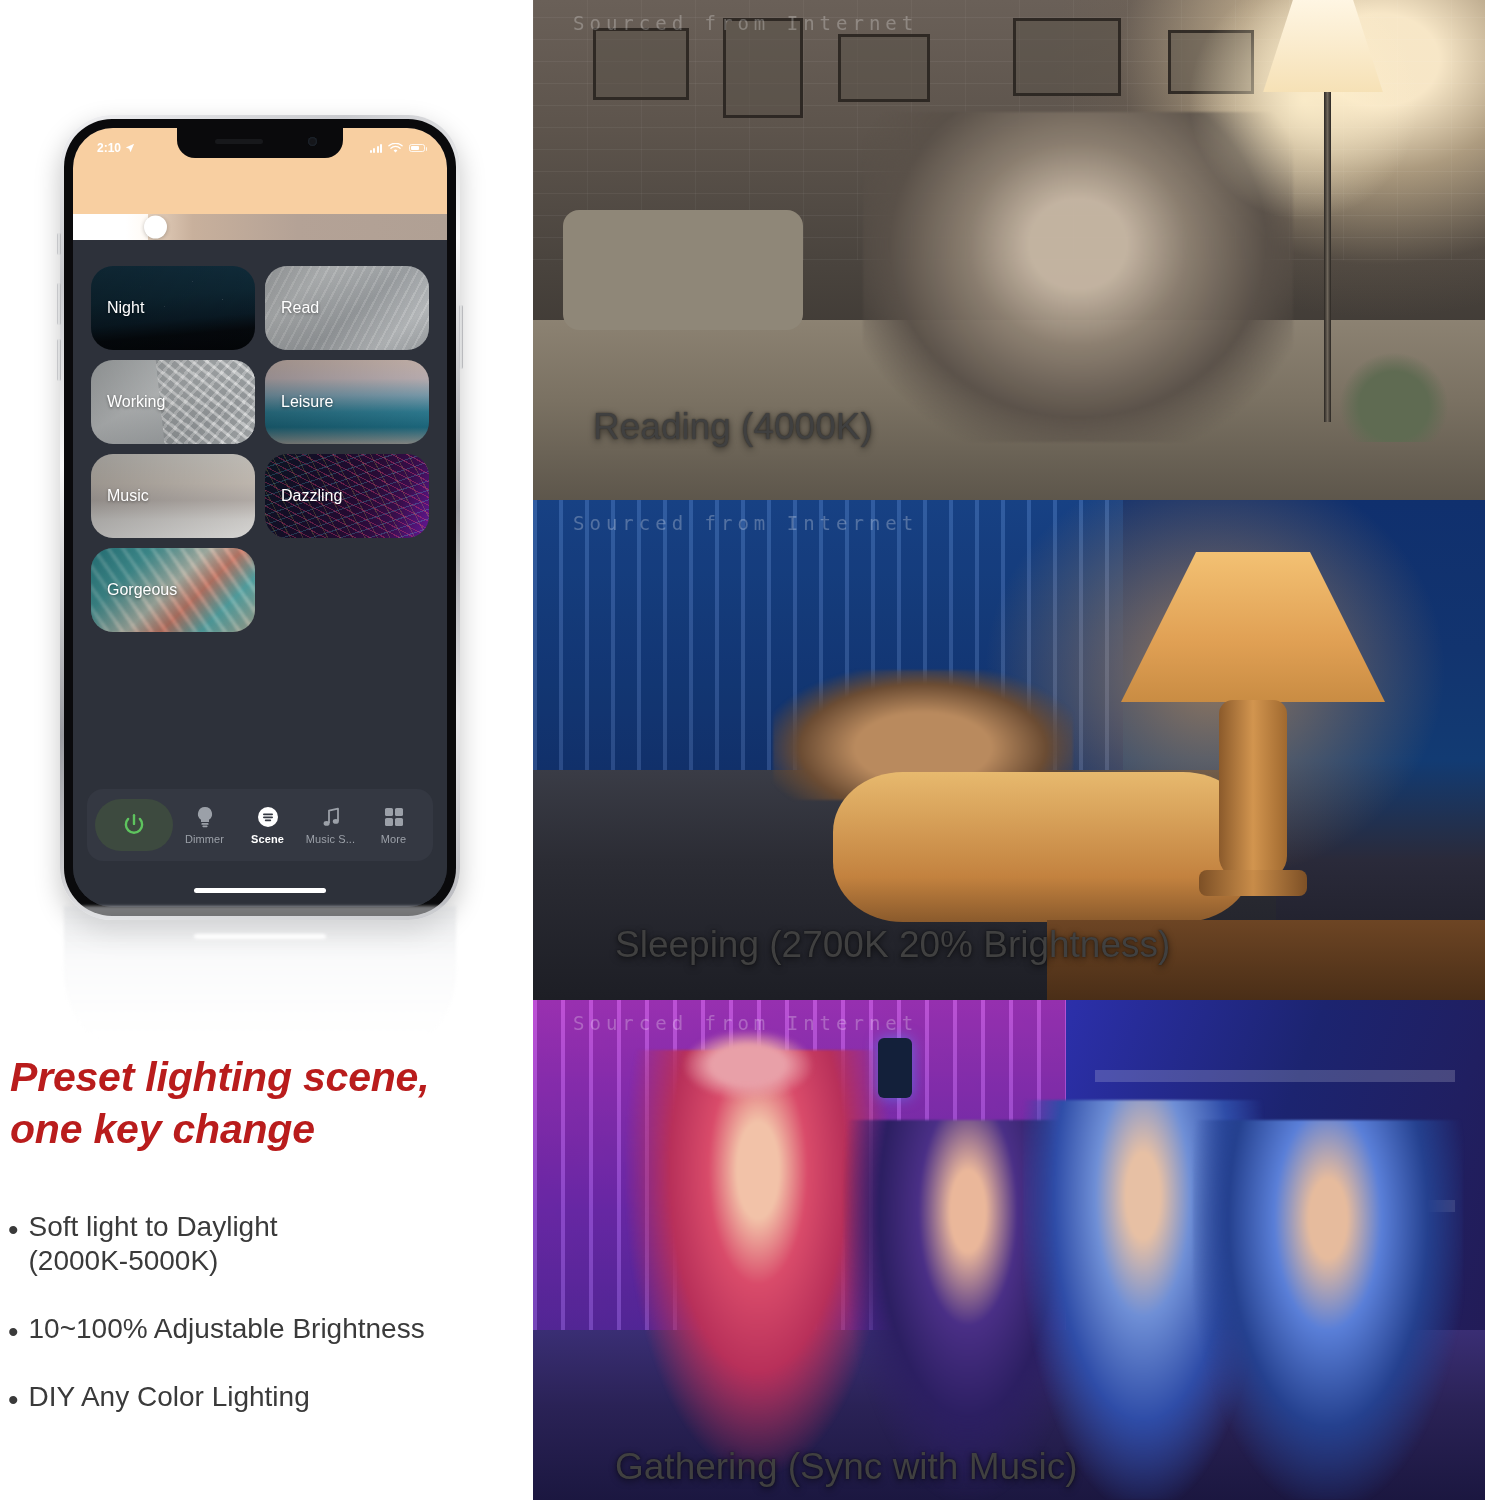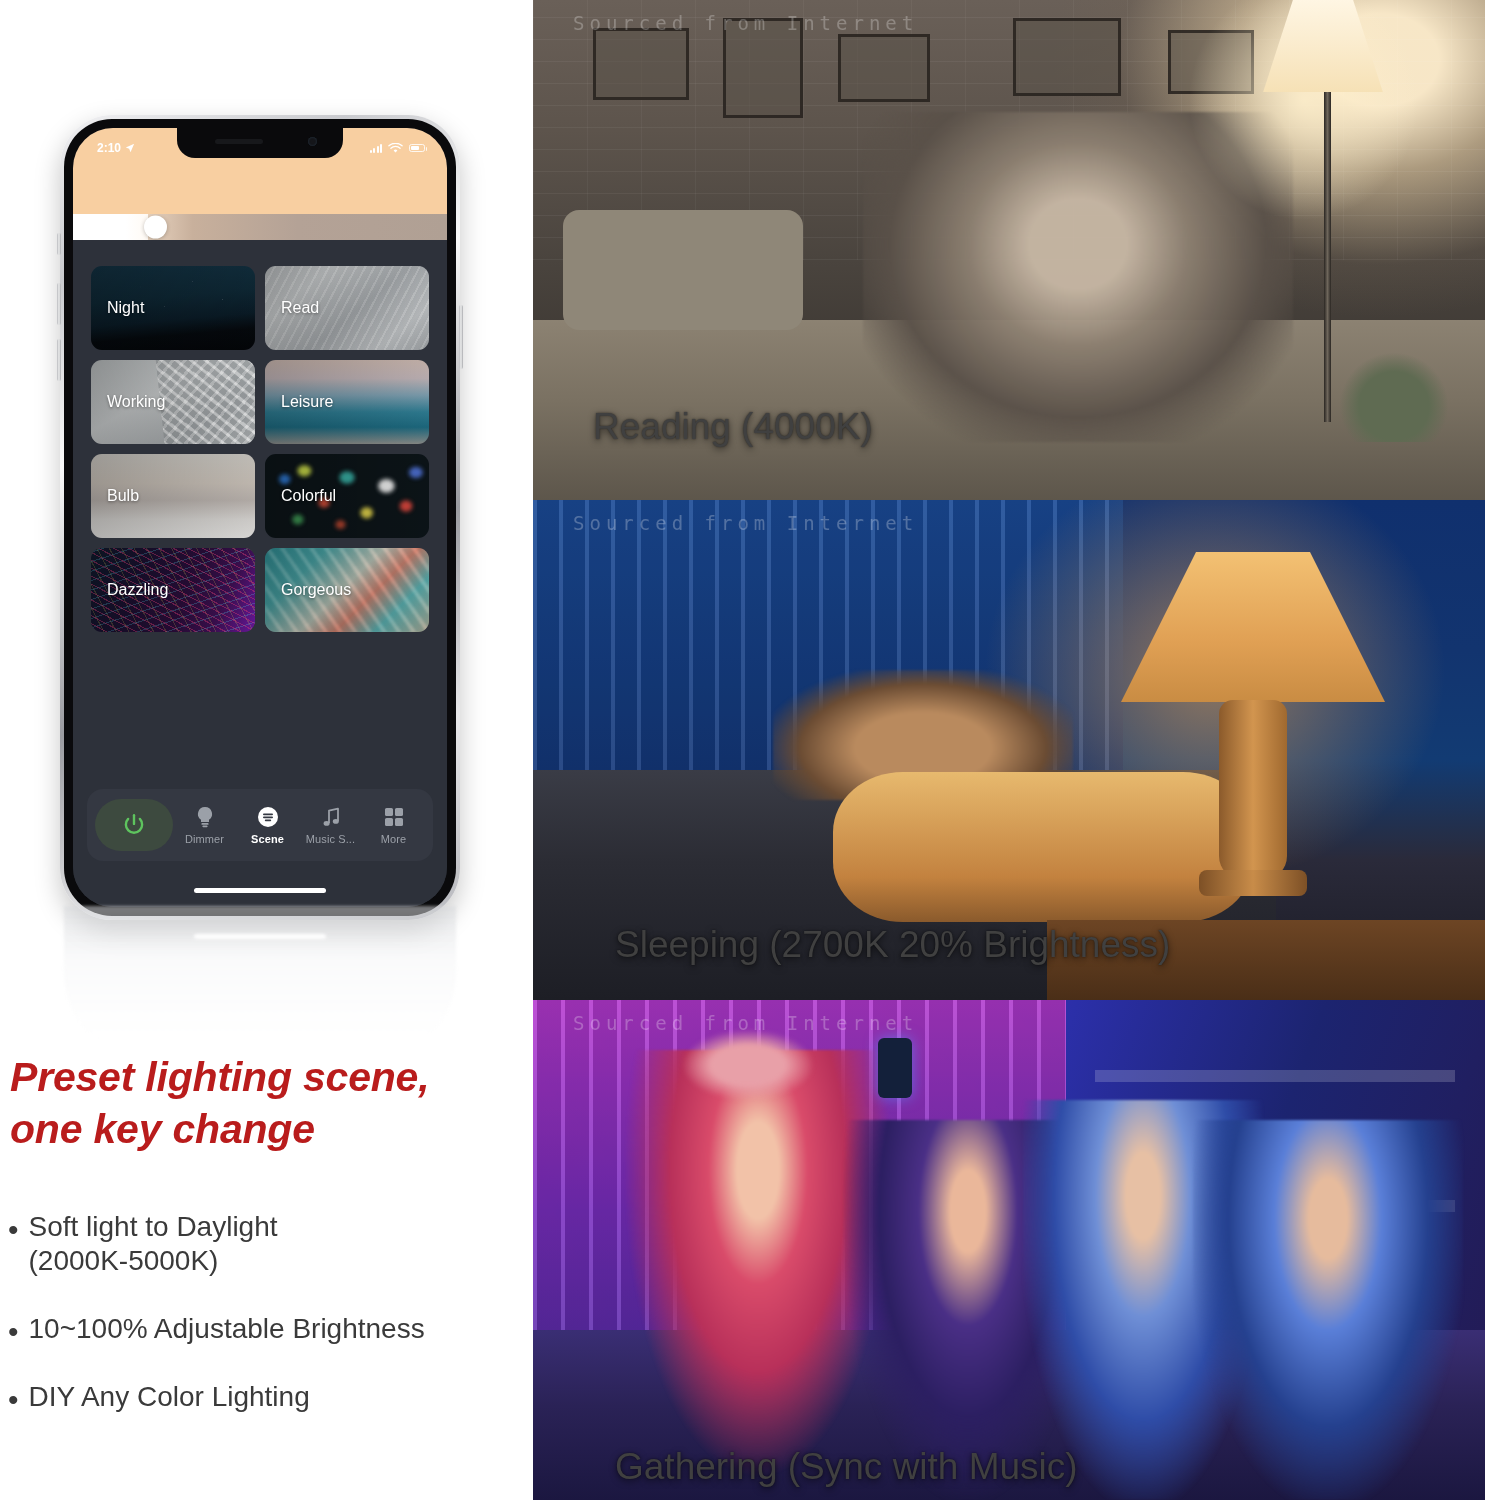--- a/index.html
+++ b/index.html
@@ -107,21 +107,21 @@
   
   .scene-area {
     position:absolute; left:0; top:108px; right:0; bottom:0;
     background:#2d313a;
   }
   .scene-grid {
     position:absolute; left:18px; top:30px; right:18px;
     display:grid; grid-template-columns:1fr 1fr; gap:10px 10px;
   }
   .tile {
-    position:relative; height:84px; border-radius:11px; overflow:hidden;
+    position:relative; height:84px; border-radius:22px; overflow:hidden;
     display:flex; align-items:center;
   }
   .tile .tlabel {
     position:relative; z-index:3;
     color:#fff; font-size:16px; padding-left:16px;
     text-shadow: 0 1px 3px rgba(0,0,0,.45);
   }
   .tile .bgimg { position:absolute; inset:0; z-index:1; }
 
   
@@ -401,28 +401,23 @@
 
                 <div class="tile">
                   <div class="bgimg bg-leisure"></div>
                   <div class="tile-scrim"></div>
                   <span class="tlabel">Leisure</span>
                 </div>
 
                 <div class="tile">
                   <div class="bgimg bg-soft"></div>
                   <div class="tile-scrim"></div>
-                  <span class="tlabel">Bulb</span>
-                </div>
-
-                <div class="tile">
-                  <div class="bgimg bg-colorful"></div>
-                  <div class="tile-scrim"></div>
-                  <span class="tlabel">Colorful</span>
-                </div>
+                  <span class="tlabel">Music</span>
+                </div>
+
 
                 <div class="tile">
                   <div class="bgimg bg-dazzling"></div>
                   <div class="tile-scrim"></div>
                   <span class="tlabel">Dazzling</span>
                 </div>
 
                 <div class="tile">
                   <div class="bgimg bg-gorgeous"></div>
                   <div class="tile-scrim"></div>

